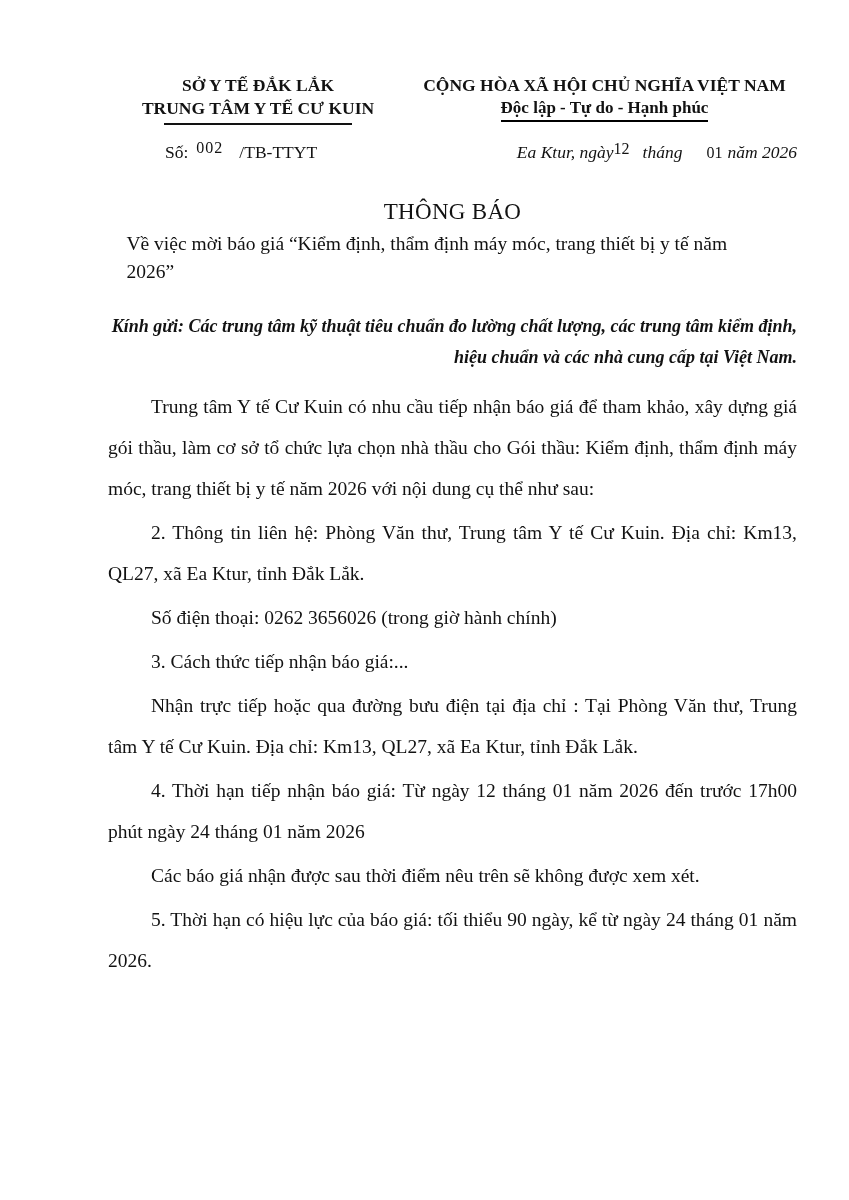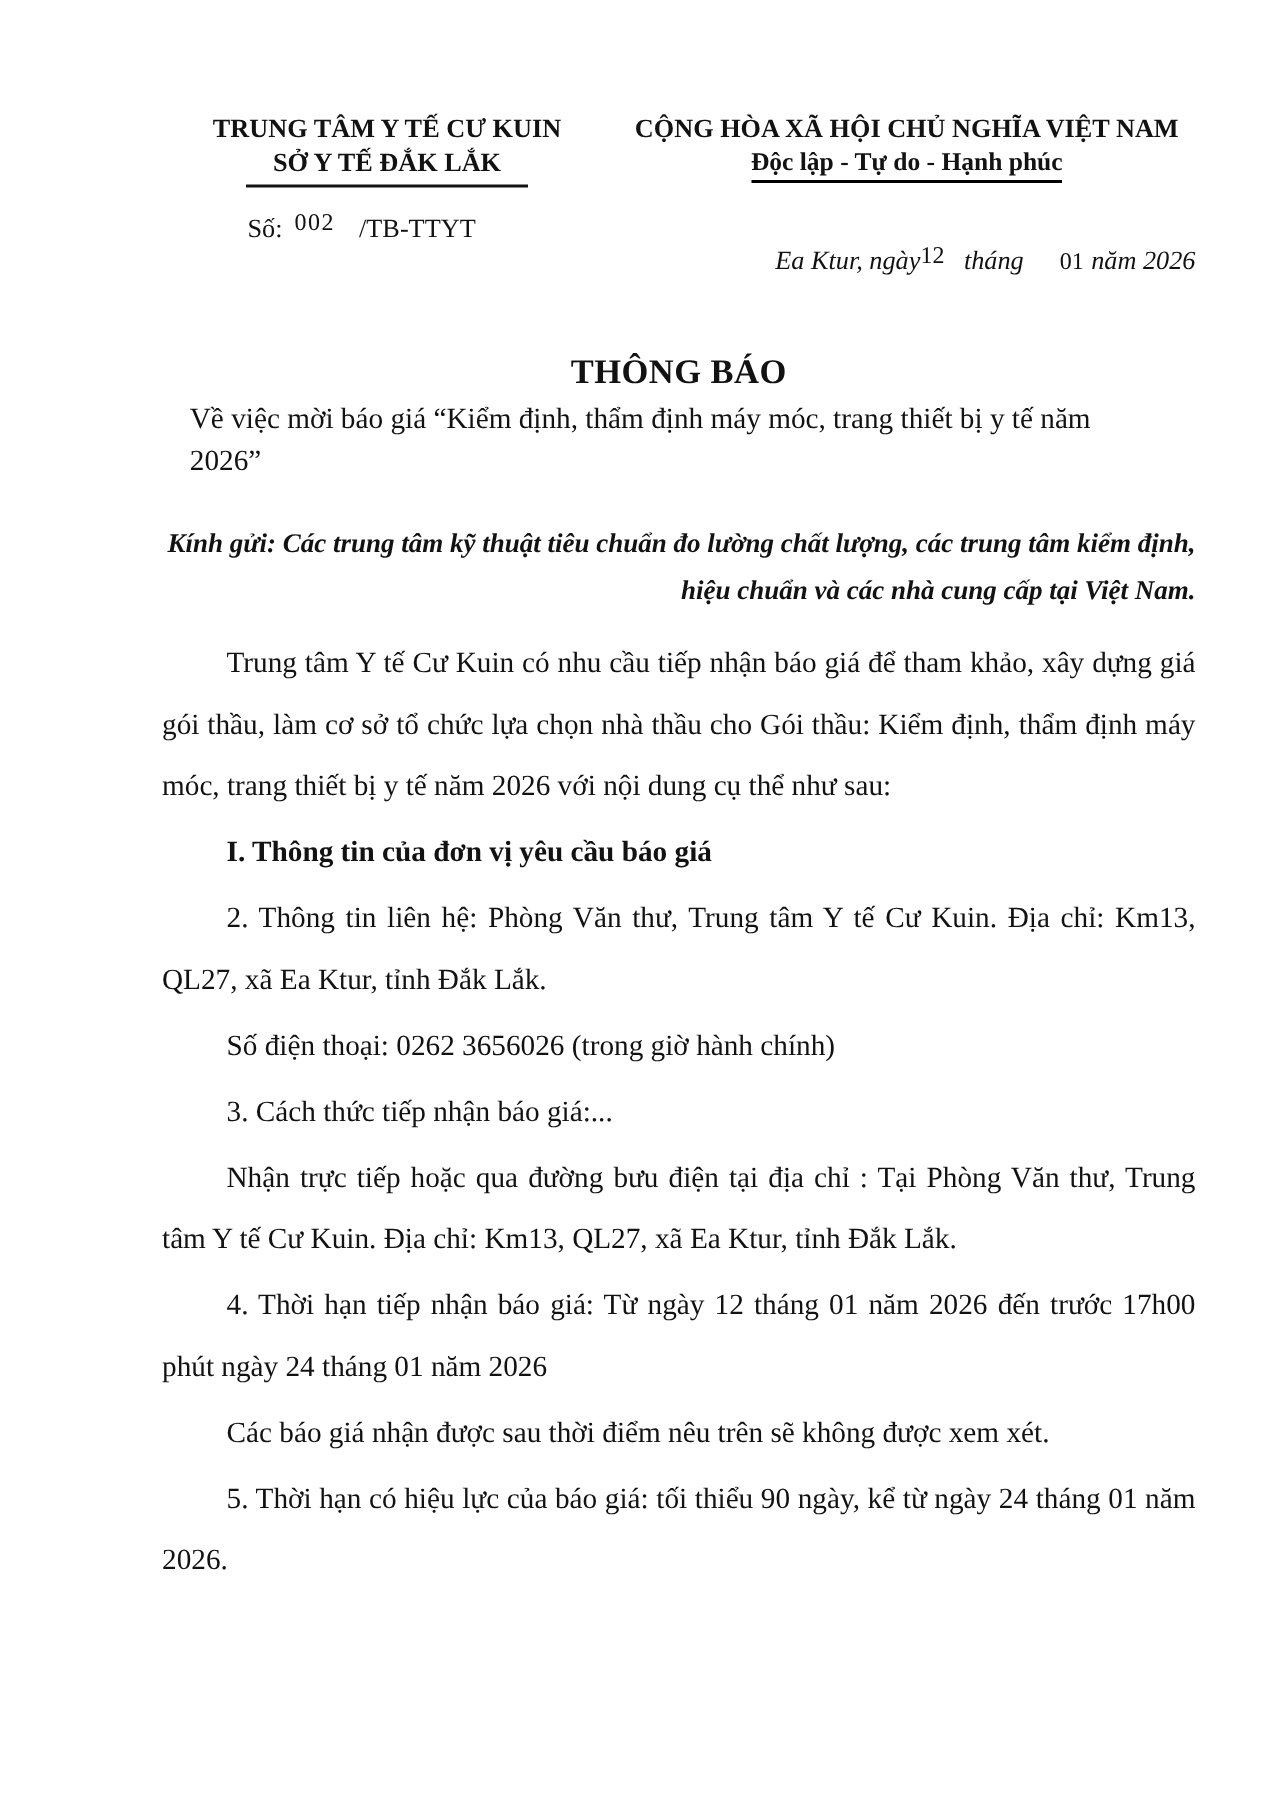--- a/index.html
+++ b/index.html
@@ -37,44 +37,44 @@
   }
   .nat1 { font-weight: bold; font-size: 17.5px; line-height: 23px; }
   .nat2 { font-weight: bold; font-size: 17px; margin-top: 1px; }
   .nat2 .u {
     display: inline-block;
     border-bottom: 2px solid #000000;
     padding-bottom: 2px;
   }
 
   
-  .meta { display: flex; align-items: baseline; margin-top: 17px; flex-direction: column; }
+  .meta { display: flex; align-items: baseline; margin-top: 17px; }
   .doc-number { margin-left: 57px; font-size: 17.5px; }
   .doc-number .filled {
     display: inline-block;
     position: relative; top: -5px;
     font-size: 16px;
     margin: 0 16px 0 8px;
     letter-spacing: 1px;
   }
   .dateline { margin-left: auto; font-style: italic; font-size: 17.5px; }
   .dateline .filled {
     display: inline-block;
     font-style: normal;
     font-size: 16px;
   }
   .dateline .day   { position: relative; top: -4px; margin-right: 13px; }
   .dateline .month { position: relative; top: 0;   margin-right: 5px; padding-left: 24px; }
 
   
   .title {
     text-align: center;
-    font-weight: bold;
+    font-weight: normal;
     font-size: 23px;
-    margin-top: 51px;
+    margin-top: 36px;
     letter-spacing: 0.3px;
   }
   .subtitle {
     text-align: left;
     font-size: 19.5px;
     line-height: 28px;
     max-width: 652px;
     margin: 5px auto 0 auto;
   }
   .salutation {
@@ -97,42 +97,41 @@
   }
   .bodytext p.sec-heading { font-weight: bold; text-align: left; }
 </style>
 </head>
 <body>
 
 <div class="page">
 
   <div class="header">
     <div class="hleft">
+      <div>SỞ Y TẾ ĐẮK LẮK</div>
       <div>TRUNG TÂM Y TẾ CƯ KUIN</div>
-      <div>SỞ Y TẾ ĐẮK LẮK</div>
       <div class="org-underline"></div>
     </div>
     <div class="hright">
       <div class="nat1">CỘNG HÒA XÃ HỘI CHỦ NGHĨA VIỆT NAM</div>
       <div class="nat2"><span class="u">Độc lập - Tự do - Hạnh phúc</span></div>
     </div>
   </div>
 
   <div class="meta">
     <div class="doc-number"><span>Số:</span><span class="filled">002</span><span>/TB-TTYT</span></div>
     <div class="dateline"><span>Ea Ktur, ngày</span><span class="filled day">12</span><span>tháng</span><span class="filled month">01</span><span>năm 2026</span></div>
   </div>
 
   <div class="title">THÔNG BÁO</div>
   <div class="subtitle">Về việc mời báo giá “Kiểm định, thẩm định máy móc, trang thiết bị y tế năm 2026”</div>
   <div class="salutation">Kính gửi: Các trung tâm kỹ thuật tiêu chuẩn đo lường chất lượng, các trung tâm kiểm định, hiệu chuẩn và các nhà cung cấp tại Việt Nam.</div>
 
   <div class="bodytext">
     <p>Trung tâm Y tế Cư Kuin có nhu cầu tiếp nhận báo giá để tham khảo, xây dựng giá gói thầu, làm cơ sở tổ chức lựa chọn nhà thầu cho Gói thầu: Kiểm định, thẩm định máy móc, trang thiết bị y tế năm 2026 với nội dung cụ thể như sau:</p>
-    <p class="sec-heading">I. Thông tin của đơn vị yêu cầu báo giá</p>
     <p>2. Thông tin liên hệ: Phòng Văn thư, Trung tâm Y tế  Cư Kuin. Địa chỉ: Km13, QL27, xã Ea Ktur, tỉnh Đắk Lắk.</p>
     <p>Số điện thoại: 0262 3656026 (trong giờ hành chính)</p>
     <p>3. Cách thức tiếp nhận báo giá:...</p>
     <p>Nhận trực tiếp hoặc qua đường bưu điện tại địa chỉ : Tại Phòng Văn thư, Trung tâm Y tế Cư Kuin. Địa chỉ: Km13, QL27, xã Ea Ktur, tỉnh Đắk Lắk.</p>
     <p>4. Thời hạn tiếp nhận báo giá: Từ ngày 12 tháng 01 năm 2026 đến trước 17h00 phút ngày 24 tháng 01 năm 2026</p>
     <p>Các báo giá nhận được sau thời điểm nêu trên sẽ không được xem xét.</p>
     <p>5. Thời hạn có hiệu lực của báo giá: tối thiểu 90 ngày, kể từ ngày 24 tháng 01 năm 2026.</p>
   </div>
 
 </div>

